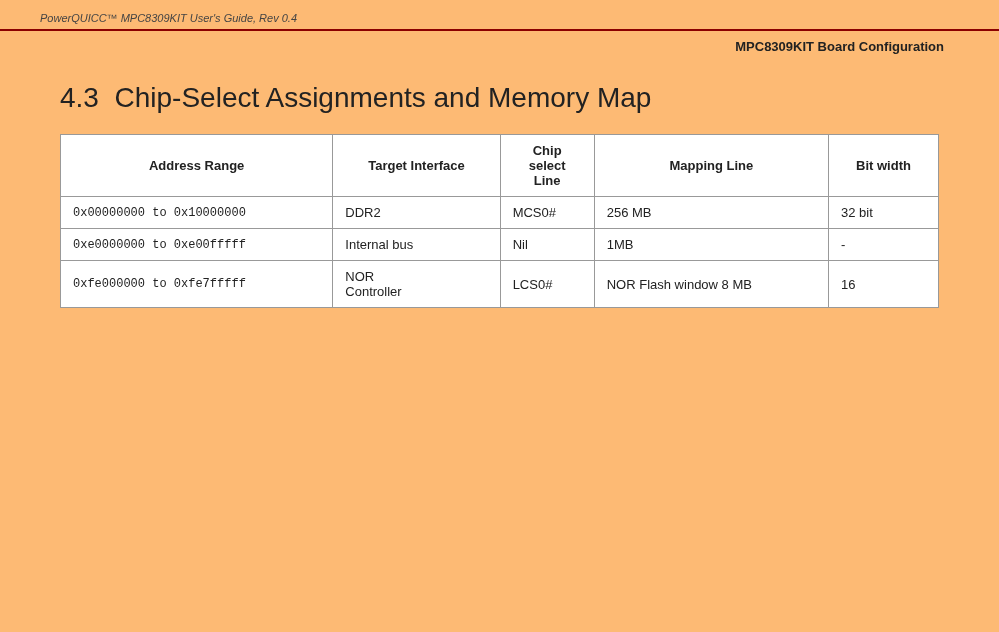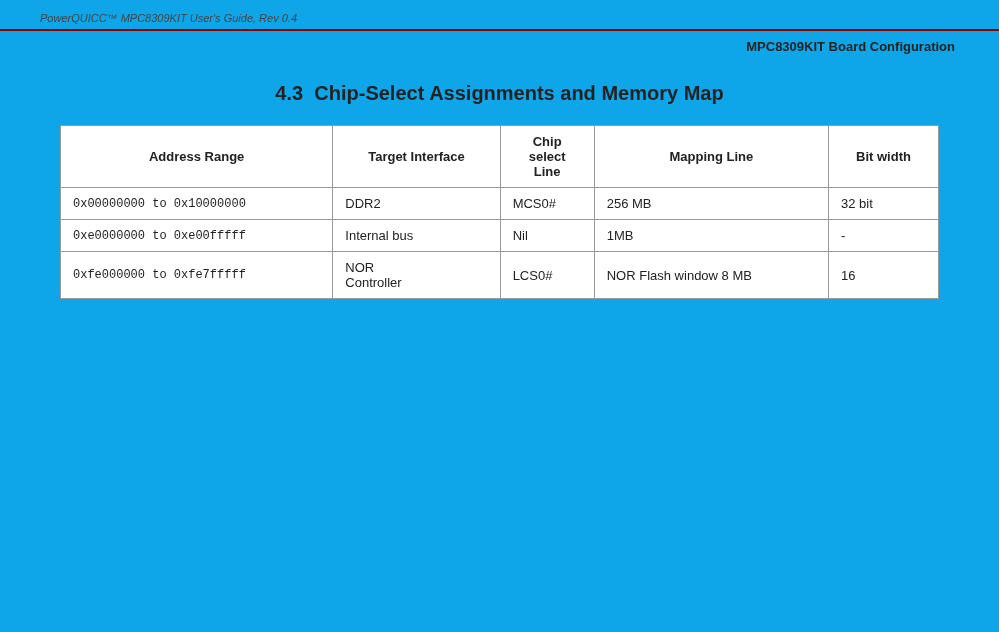--- a/index.html
+++ b/index.html
@@ -14,55 +14,54 @@
       background-color: #f5f4ef;
       font-family: Arial, Helvetica, sans-serif;
       font-size: 13px;
       color: #222;
       overflow: hidden;
     }
 
     .page-container {
       width: 999px;
       height: 632px;
-      background-color: #0ea5e9;
+      background-color: #fdba74;
       position: relative;
     }
 
     
     .header {
       padding: 10px 40px 0 40px;
       border-bottom: 2px solid #8b0000;
       padding-bottom: 4px;
     }
 
     .header-title {
       font-size: 11px;
       color: #444;
       font-style: italic;
     }
 
     .page-subtitle {
       text-align: right;
-      padding: 8px 44px 0 40px;
+      padding: 8px 55px 0 40px;
       font-size: 13px;
       font-weight: bold;
       color: #222;
     }
 
     
     .section-heading {
       padding: 28px 60px 20px 60px;
     }
 
     .section-heading h2 {
-      font-size: 20px;
-      font-weight: bold;
+      font-size: 28px;
+      font-weight: normal;
       color: #222;
-      text-align: center;
     }
 
     
     .table-container {
       padding: 0 60px;
     }
 
     table {
       width: 100%;
       border-collapse: collapse;

